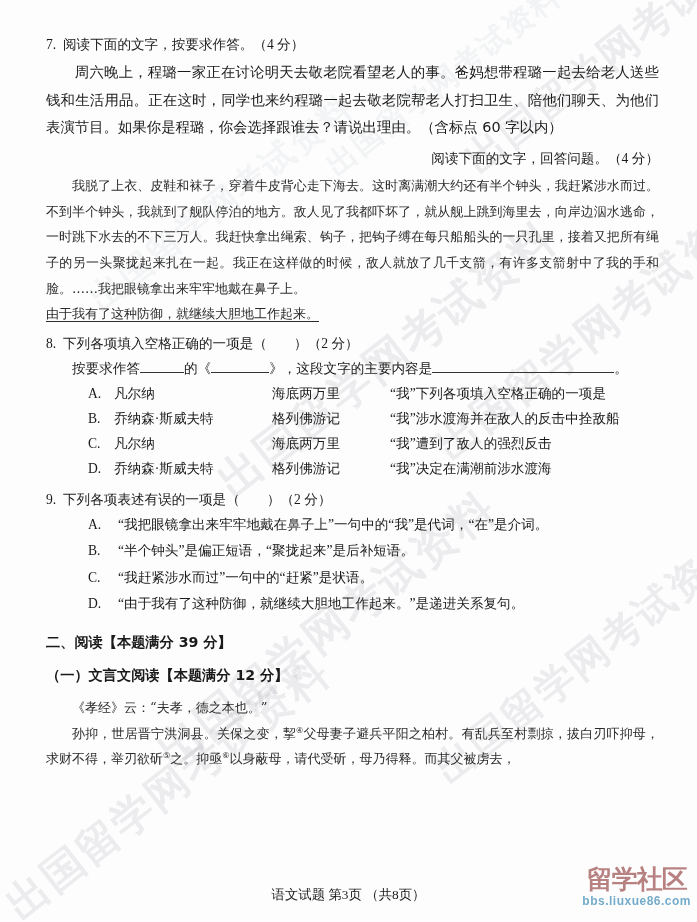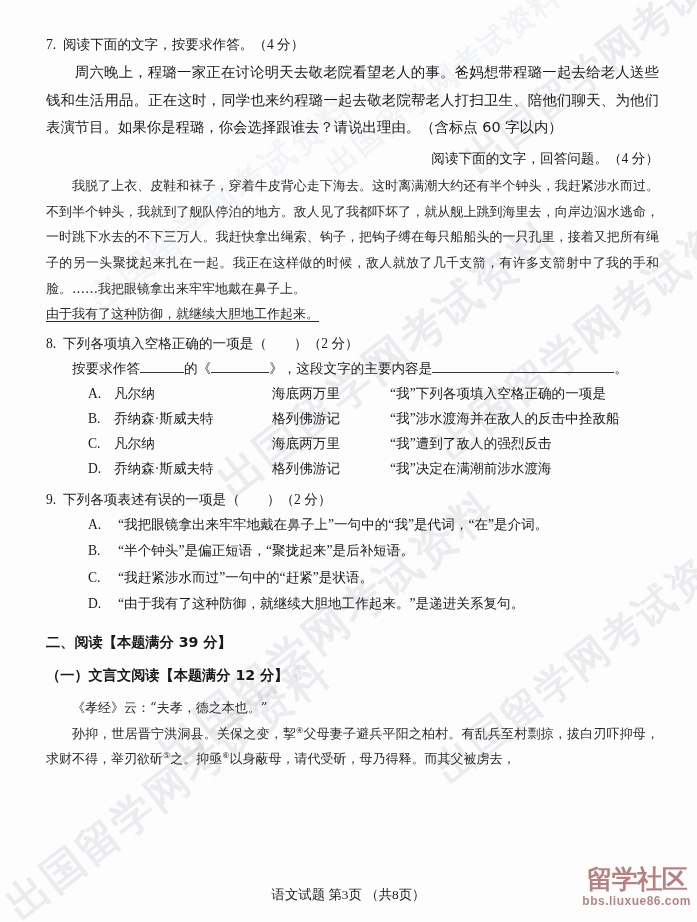--- a/index.html
+++ b/index.html
@@ -155,21 +155,21 @@
     font-weight: 700;
     font-size: 26px;
     line-height: 0.95;
     color: #7f1d1d;
     letter-spacing: -1px;
   }
   #site-logo .logo-url {
     font-family: "Liberation Sans", sans-serif;
     font-size: 12px;
     font-weight: 700;
-    color: #7f1d1d;
+    color: #0369a1;
     letter-spacing: 0.5px;
     margin-top: 2px;
   }
 </style>
 </head>
 <body>
 
 <div id="page">
 
   <div id="watermark-layer">

